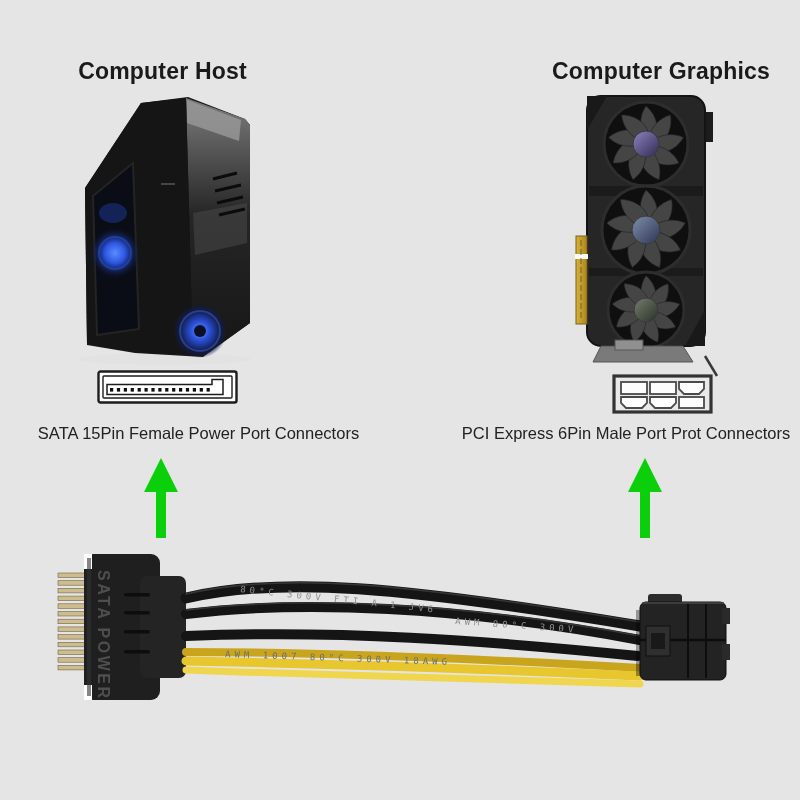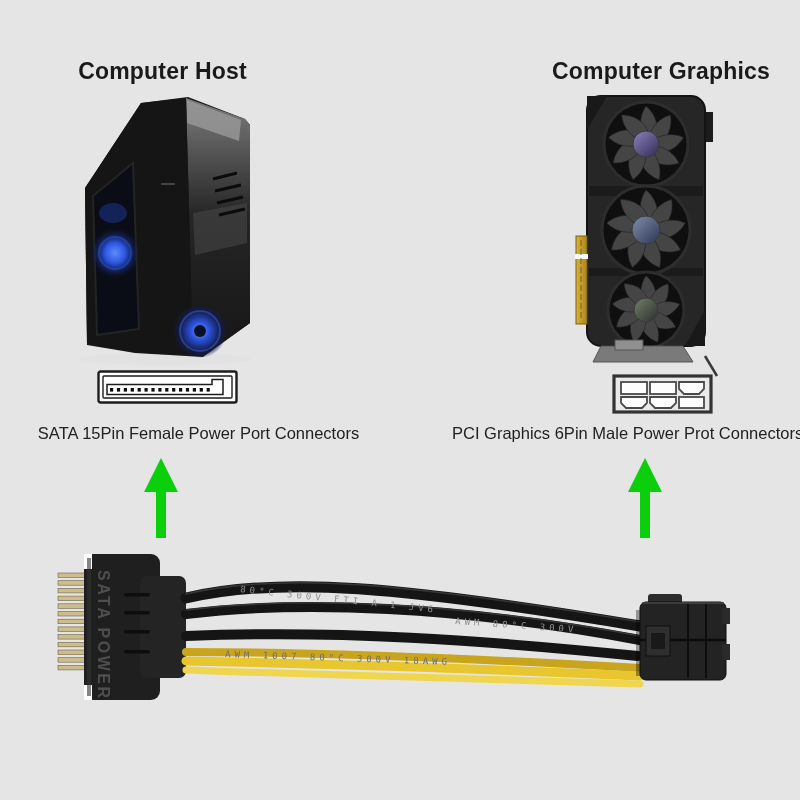--- a/index.html
+++ b/index.html
@@ -188,21 +188,21 @@
       <rect x="9" y="8" width="26" height="12"></rect>
       <rect x="38" y="8" width="26" height="12"></rect>
       <path d="M67,8 h25 v7 l-5,5 h-15 l-5,-5 z"></path>
       <path d="M9,23 h26 v6 l-5,5 h-16 l-5,-5 z"></path>
       <path d="M38,23 h26 v6 l-5,5 h-16 l-5,-5 z"></path>
       <rect x="67" y="23" width="25" height="11"></rect>
     </g>
   </svg>
 
   <div id="caption-left" class="caption">SATA 15Pin Female Power Port Connectors</div>
-  <div id="caption-right" class="caption">PCI Graphics 6Pin Male Power Prot Connectors</div>
+  <div id="caption-right" class="caption">PCI Express 6Pin Male Port Prot Connectors</div>
 
   <svg class="abs arrow" style="left:141px;top:457px" width="40" height="82" viewBox="0 0 40 82">
     <polygon points="20,1 37,35 25,35 25,81 15,81 15,35 3,35"></polygon>
   </svg>
   <svg class="abs arrow" style="left:625px;top:457px" width="40" height="82" viewBox="0 0 40 82">
     <polygon points="20,1 37,35 25,35 25,81 15,81 15,35 3,35"></polygon>
   </svg>
 
   <svg class="abs" style="left:40px;top:540px" width="720" height="175" viewBox="0 0 720 175">
 

